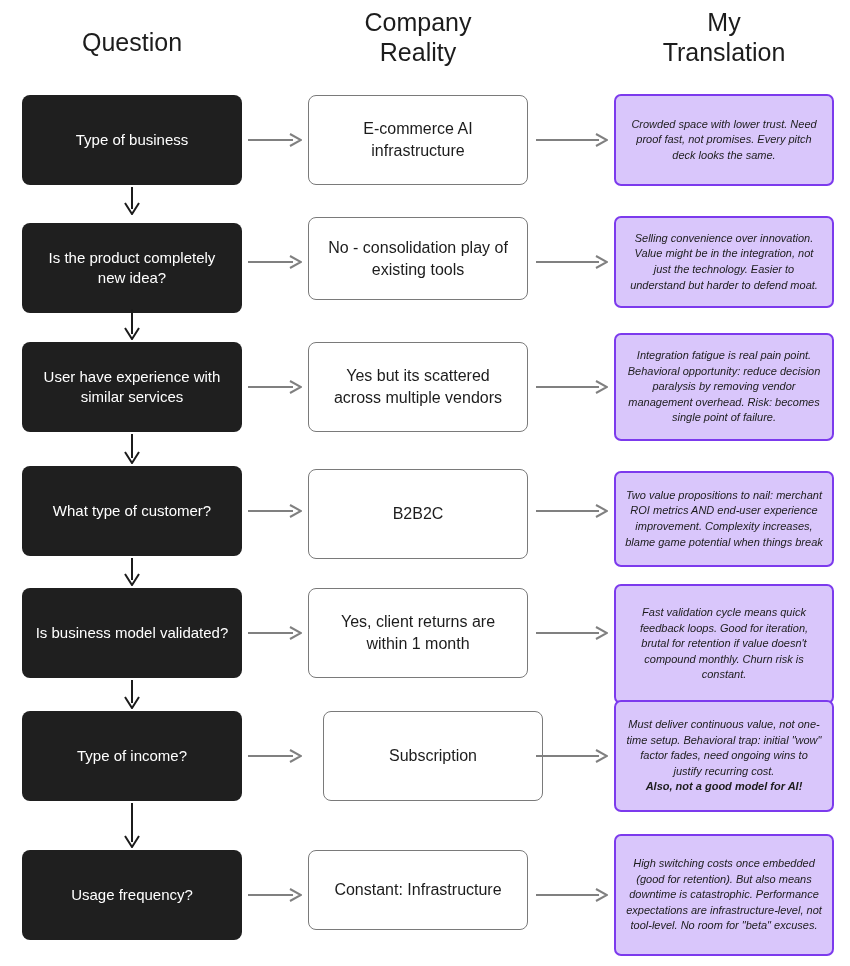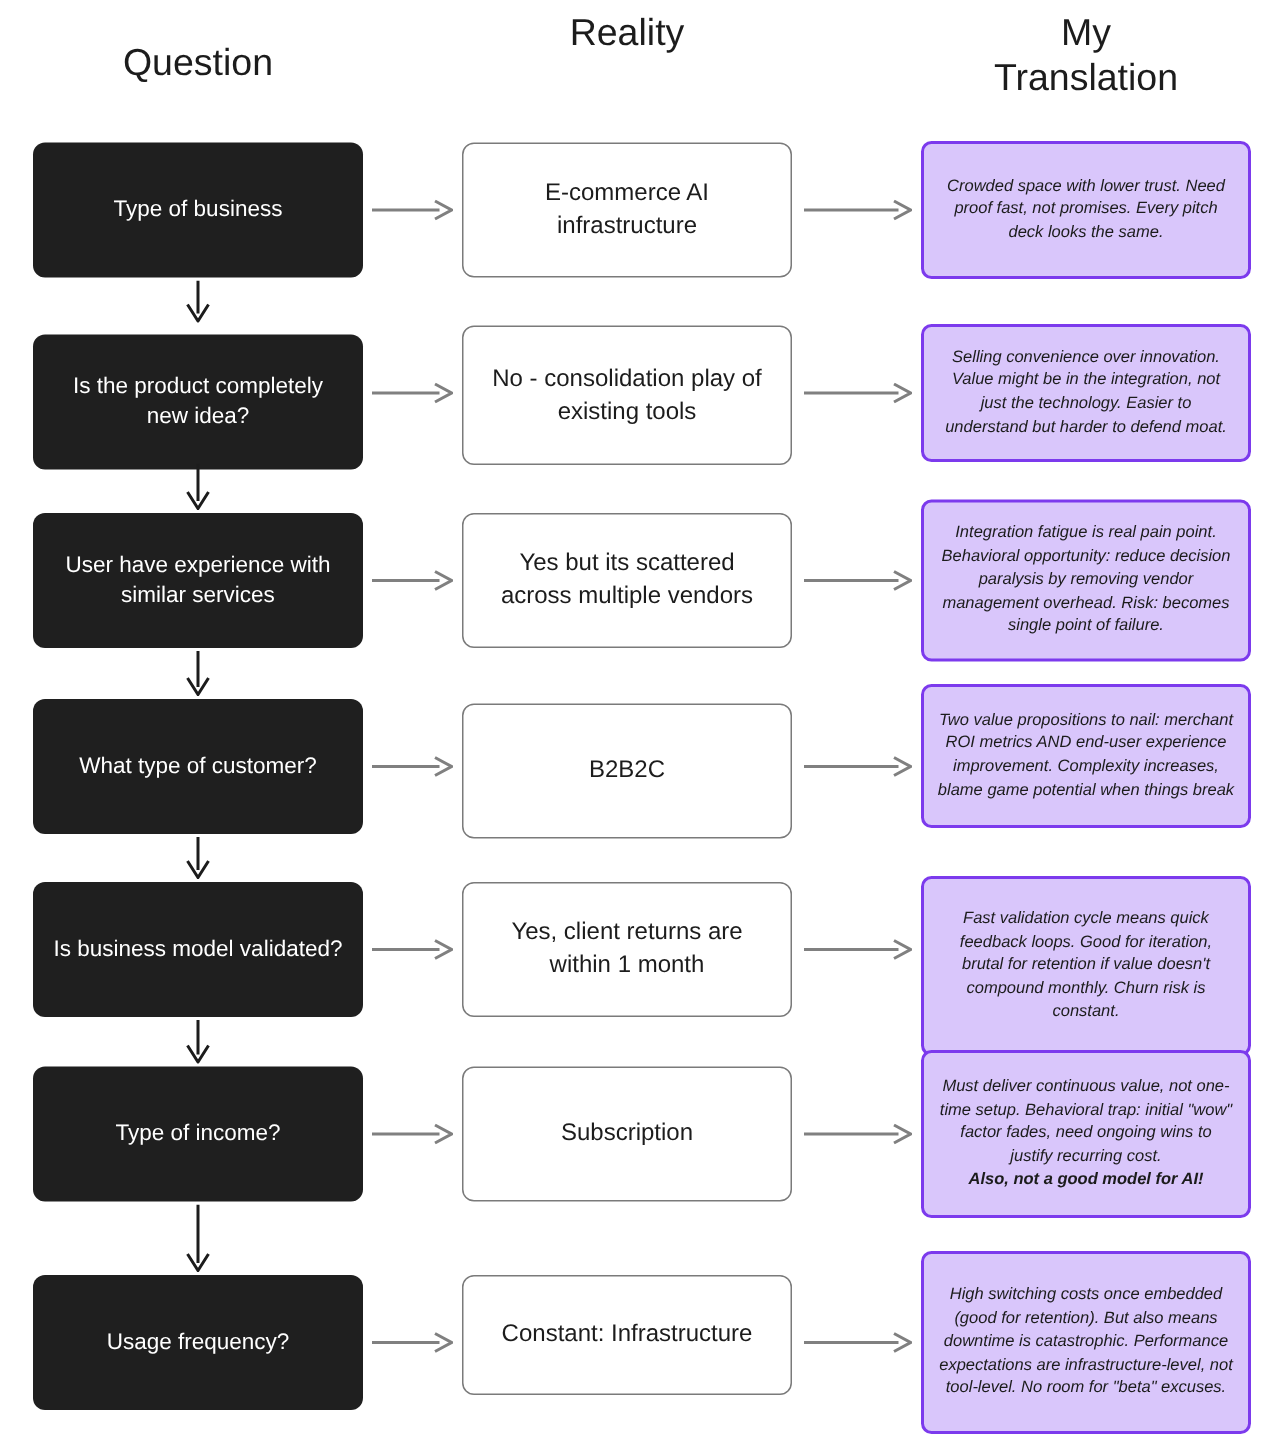--- a/index.html
+++ b/index.html
@@ -104,20 +104,21 @@
     width: 20px;
   }
   .v-arrow svg { display: block; }
 </style>
 </head>
 <body>
 
 <div class="headers">
   <div class="header-cell header-question">Question</div>
   <div class="header-cell header-reality">
+    <div>Company</div>
     <div>Reality</div>
   </div>
   <div class="header-cell header-translation">
     <div>My</div>
     <div>Translation</div>
   </div>
 </div>
 
 <div class="flow" id="flow">
     <div class="col-q box box-question" style="top:5px; height:90px;">
@@ -143,21 +144,21 @@
     </div>
     <div class="v-arrow" style="top:97px; height:28px;">
       <svg width="20" height="28" viewBox="0 0 20 28">
         <line x1="10" y1="0" x2="10" y2="22" stroke="#1c1c1c" stroke-width="2"></line>
         <polyline points="3,16 10,27 17,16" fill="none" stroke="#1c1c1c" stroke-width="2"></polyline>
       </svg>
     </div>
     <div class="col-q box box-question" style="top:133px; height:90px;">
       <span>Is the product completely new idea?</span>
     </div>
-    <div class="col-r box box-reality" style="top:127px; height:93px;align-items:center;">
+    <div class="col-r box box-reality" style="top:127px; height:83px;align-items:center;">
       <span>No - consolidation play of existing tools</span>
     </div>
     <div class="col-t box box-translation" style="top:126px; height:92px;">
       <div><span>Selling convenience over innovation. Value might be in the integration, not just the technology. Easier to understand but harder to defend moat.</span></div>
     </div>
     <div class="h-arrow" style="left:248px; top:165px; width:54px;">
       <svg width="54" height="14" viewBox="0 0 54 14">
         <line x1="0" y1="7" x2="45" y2="7" stroke="#808080" stroke-width="2"></line>
         <polyline points="42,1 53,7 42,13" fill="none" stroke="#808080" stroke-width="2"></polyline>
       </svg>
@@ -200,21 +201,21 @@
         <line x1="10" y1="0" x2="10" y2="24" stroke="#1c1c1c" stroke-width="2"></line>
         <polyline points="3,18 10,29 17,18" fill="none" stroke="#1c1c1c" stroke-width="2"></polyline>
       </svg>
     </div>
     <div class="col-q box box-question" style="top:376px; height:90px;">
       <span>What type of customer?</span>
     </div>
     <div class="col-r box box-reality" style="top:379px; height:90px;">
       <span>B2B2C</span>
     </div>
-    <div class="col-t box box-translation" style="top:366px; height:96px;">
+    <div class="col-t box box-translation" style="top:381px; height:96px;">
       <div><span>Two value propositions to nail: merchant ROI metrics AND end-user experience improvement. Complexity increases, blame game potential when things break</span></div>
     </div>
     <div class="h-arrow" style="left:248px; top:414px; width:54px;">
       <svg width="54" height="14" viewBox="0 0 54 14">
         <line x1="0" y1="7" x2="45" y2="7" stroke="#808080" stroke-width="2"></line>
         <polyline points="42,1 53,7 42,13" fill="none" stroke="#808080" stroke-width="2"></polyline>
       </svg>
     </div>
     <div class="h-arrow" style="left:536px; top:414px; width:72px;">
       <svg width="72" height="14" viewBox="0 0 72 14">
@@ -251,21 +252,21 @@
     </div>
     <div class="v-arrow" style="top:590px; height:29px;">
       <svg width="20" height="29" viewBox="0 0 20 29">
         <line x1="10" y1="0" x2="10" y2="23" stroke="#1c1c1c" stroke-width="2"></line>
         <polyline points="3,17 10,28 17,17" fill="none" stroke="#1c1c1c" stroke-width="2"></polyline>
       </svg>
     </div>
     <div class="col-q box box-question" style="top:621px; height:90px;">
       <span>Type of income?</span>
     </div>
-    <div class="col-r box box-reality" style="top:621px; height:90px;">
+    <div class="col-r box box-reality" style="top:621px; height:90px;margin-left:15px;">
       <span>Subscription</span>
     </div>
     <div class="col-t box box-translation" style="top:610px; height:112px;justify-content:center;">
       <div><span>Must deliver continuous value, not one-time setup. Behavioral trap: initial "wow" factor fades, need ongoing wins to justify recurring cost.</span><br><span class="bold-note">Also, not a good model for AI!</span></div>
     </div>
     <div class="h-arrow" style="left:248px; top:659px; width:54px;">
       <svg width="54" height="14" viewBox="0 0 54 14">
         <line x1="0" y1="7" x2="45" y2="7" stroke="#808080" stroke-width="2"></line>
         <polyline points="42,1 53,7 42,13" fill="none" stroke="#808080" stroke-width="2"></polyline>
       </svg>

